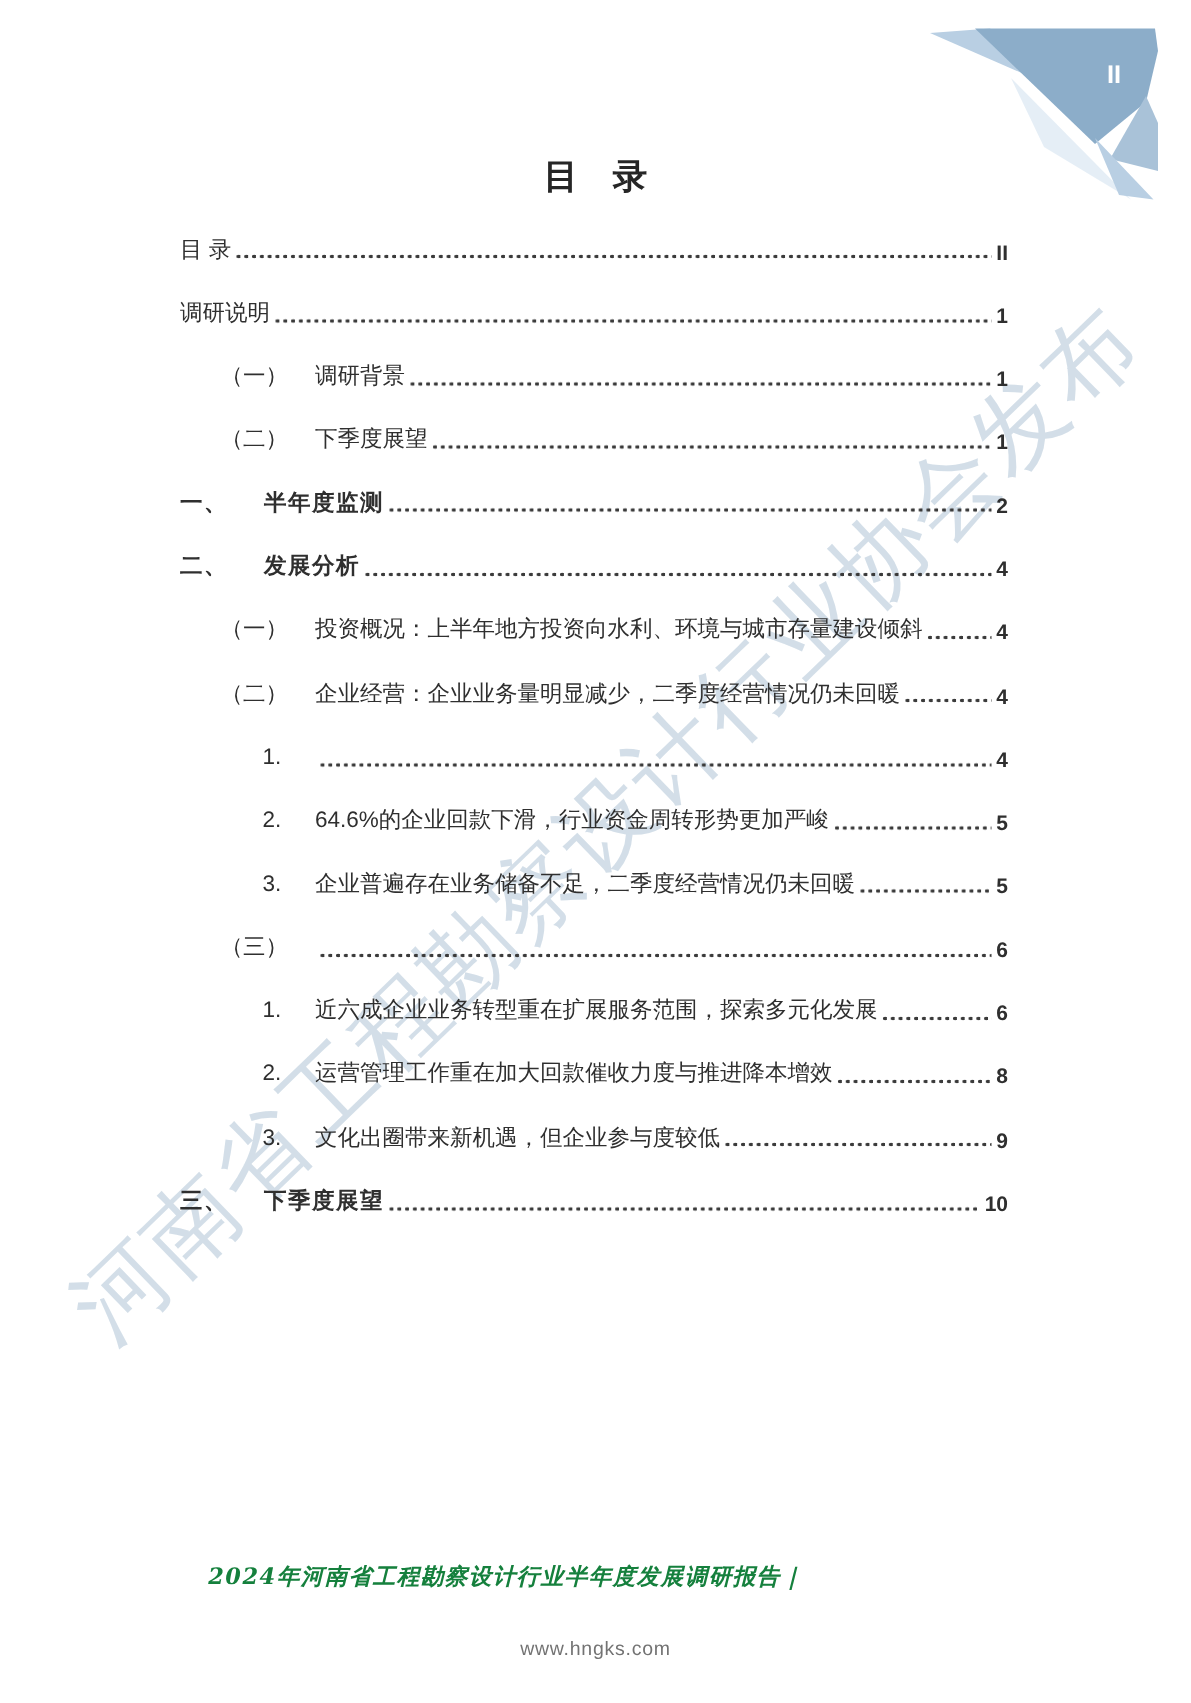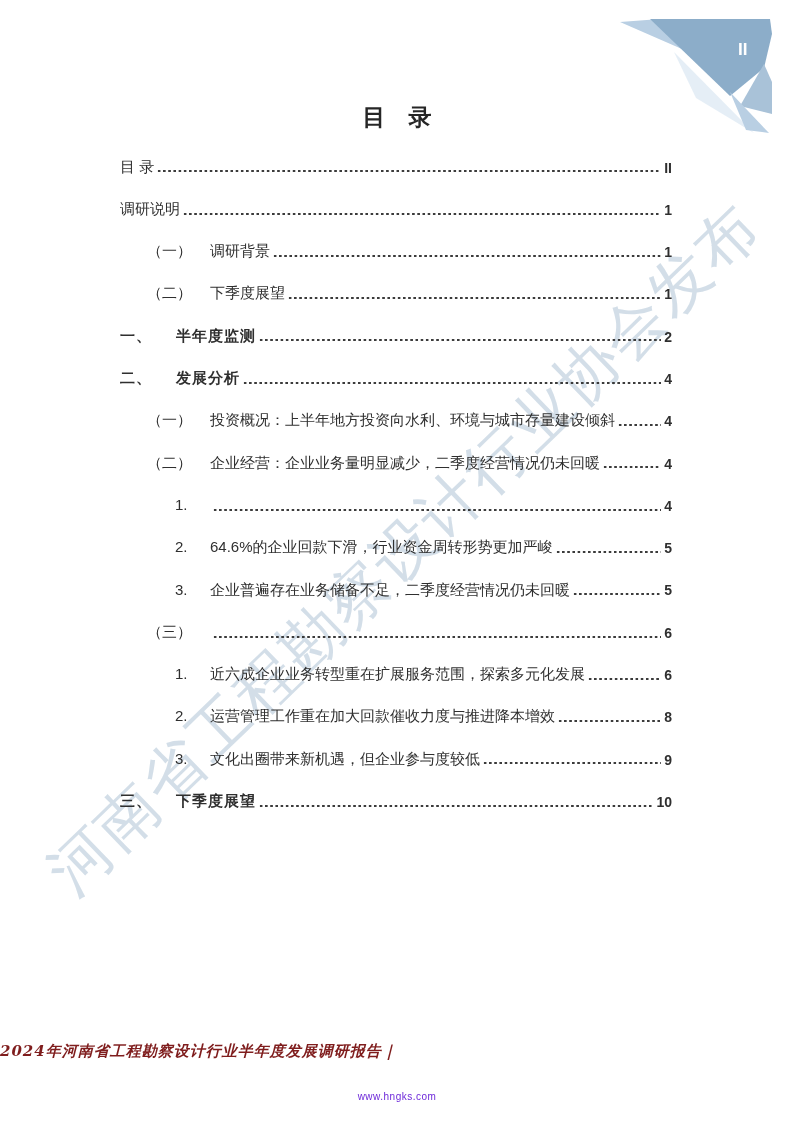--- a/index.html
+++ b/index.html
@@ -34,27 +34,27 @@
   .sub1 .toc-num{margin-left:27px;width:63px;}
   .sub2 .toc-num{margin-left:55px;width:35px;}
   .leader{
     flex:1;align-self:flex-end;height:6px;margin:0 3px 2px 3px;min-width:14px;
     background-image:radial-gradient(circle at 2px 3px,#3b3b3b 1.15px,rgba(0,0,0,0) 1.4px);
     background-size:5.2px 6px;background-repeat:repeat-x;
   }
   .toc-page{font-size:14px;font-weight:bold;color:#2f2f2f;line-height:1.2;}
   
   .footer-title{
-    position:absolute;left:0;right:119px;top:1042px;text-align:left;
+    position:absolute;left:0;right:119px;top:1042px;text-align:center;
     font-family:"DejaVu Serif",serif;font-style:italic;font-weight:bold;
-    font-size:15px;letter-spacing:1px;color:#7f1d1d;z-index:1;
+    font-size:15px;letter-spacing:1px;color:#15803d;z-index:1;
   }
   .footer-site{
     position:absolute;left:0;width:100%;top:1091px;text-align:center;
-    font-size:10px;letter-spacing:0.5px;color:#6d28d9;z-index:1;
+    font-size:13px;letter-spacing:0.5px;color:#737373;z-index:1;
   }
 </style>
 </head>
 <body>
 
 <div class="watermark">河南省工程勘察设计行业协会发布</div>
 
 <svg class="corner" width="152" height="117" viewBox="0 0 152 117">
   <polygon points="0,4 40,1 110,52" fill="#b9cfe3"></polygon>
   <polygon points="30,1 150,1 152,16 144,50 110,78" fill="#8cadc9"></polygon>

